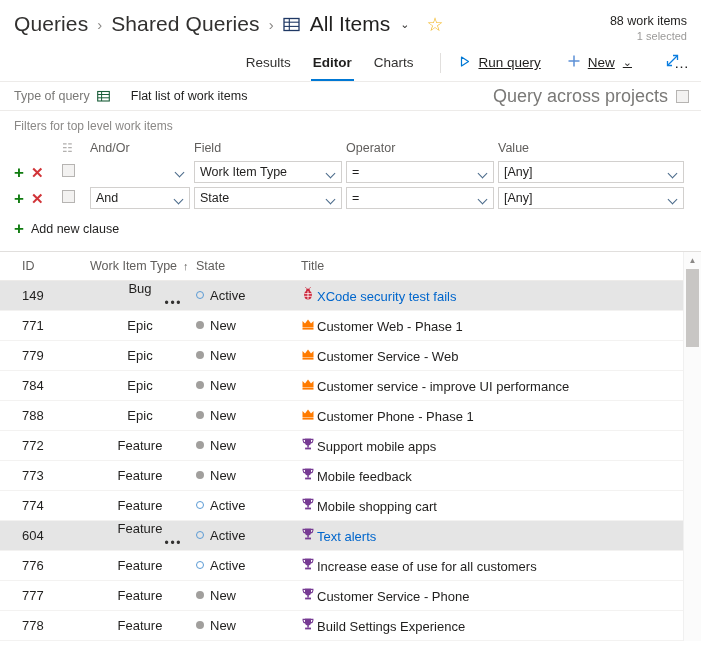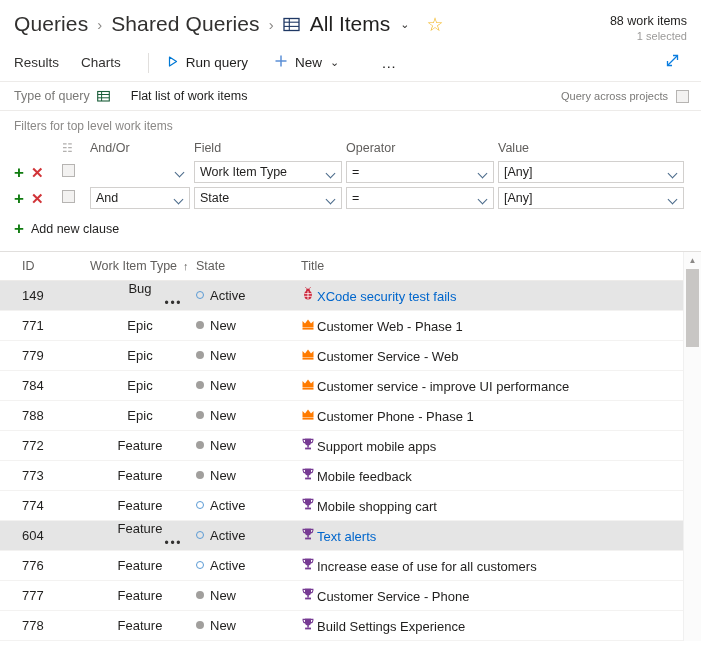--- a/index.html
+++ b/index.html
@@ -83,20 +83,21 @@
     line-height: 14px;
   }
 
   
   .toolbar {
     display: flex;
     align-items: center;
     height: 37px;
     padding: 0 10px 0 14px;
     position: relative;
+    justify-content: flex-end;
   }
   .tabs { display: flex; align-items: center; height: 37px; }
   .tab {
     font-size: 13.5px;
     color: #323130;
     padding: 0 11px;
     height: 37px;
     line-height: 37px;
     position: relative;
     cursor: pointer;
@@ -119,20 +120,21 @@
   }
   .tb-btn {
     display: flex;
     align-items: center;
     gap: 7px;
     font-size: 13.5px;
     color: #201f1e;
     cursor: pointer;
     padding: 0 4px;
     white-space: nowrap;
+    text-decoration: underline;
   }
   .tb-btn + .tb-btn { margin-left: 18px; }
   .ellipsis-btn {
     margin-left: 38px;
     color: #201f1e;
     font-size: 15px;
     letter-spacing: 2px;
     cursor: pointer;
   }
   .expand-btn {
@@ -162,21 +164,21 @@
     width: 13px; height: 13px;
     position: relative;
     flex: none;
   }
   .qtype-right {
     margin-left: auto;
     display: flex;
     align-items: center;
     gap: 8px;
     color: #7a7977;
-    font-size: 11px;
+    font-size: 18px;
   }
   .chkbox {
     width: 13px; height: 13px;
     border: 1px solid #b6b4b2;
     background: #f3f2f1;
     box-sizing: border-box;
     display: inline-block;
     cursor: pointer;
     flex: none;
   }
@@ -379,20 +381,23 @@
   <div class="count-box">
     <span class="count-main">88 work items</span>
     <span class="count-sub">1 selected</span>
   </div>
 </div>
 
 <div class="toolbar">
   <div class="tabs">
     <div class="tab">
       <span>Results</span>
+    </div>
+    <div class="tab active">
+      <span>Editor</span>
     </div>
     <div class="tab">
       <span>Charts</span>
     </div>
   </div>
   <div class="tb-sep"></div>
   <div class="tb-btn">
     <span>
       <svg width="13" height="13" viewBox="0 0 13 13">
         <path d="M3.5 2 L10.5 6.5 L3.5 11 Z" fill="none" stroke="#0078d4" stroke-width="1.2" stroke-linejoin="round"></path>

